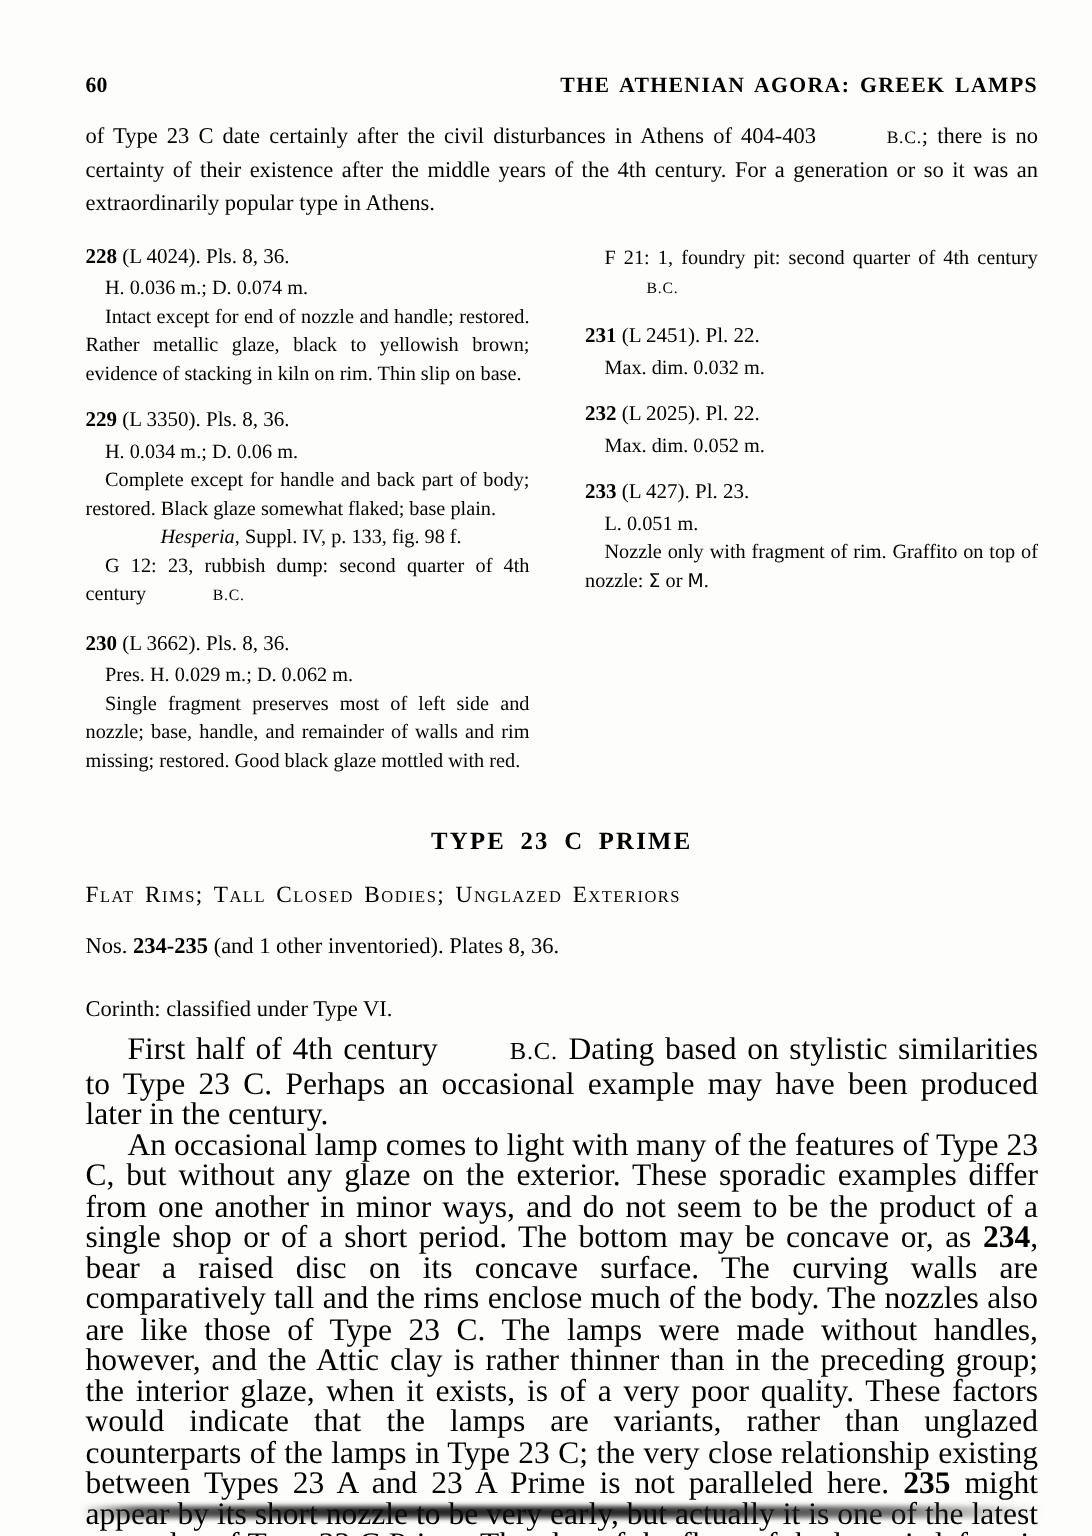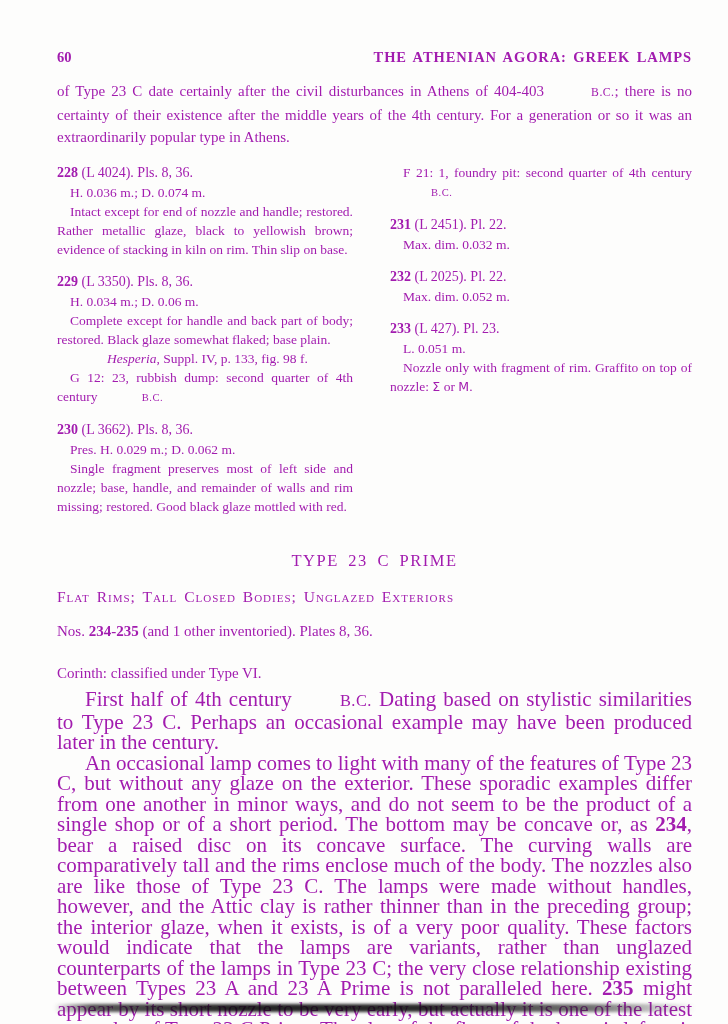--- a/index.html
+++ b/index.html
@@ -9,21 +9,21 @@
     background: #ffffff;
     overflow: hidden;
   }
   .page {
     position: relative;
     width: 728px;
     height: 1024px;
     box-sizing: border-box;
     padding: 48px 36px 0 57px;
     background: #fdfdfc;
-    color: #a21caf;
+    color: #000000;
     font-family: "Liberation Serif", serif;
     overflow: hidden;
   }
   
   .b  { font-weight: bold; }
   .i  { font-style: italic; margin-left: 37px; }
   .sc { font-size: 0.78em; letter-spacing: 0.5px; padding-left: 41px; }
   .g  { font-family: "DejaVu Sans", sans-serif; font-size: 0.93em; }
 
   .header {
@@ -61,21 +61,21 @@
   .entry p { margin: 0; }
   .entry-heading { font-size: 14px; margin-bottom: 1px !important; }
   .entry-dim { padding-left: 13px; }
   .entry-desc { text-indent: 13px; text-align: justify; }
   .entry-ref { text-indent: 13px; text-align: justify; }
 
   .section-title {
     margin: 35px 0 0 0;
     text-align: center;
     font-size: 16.5px;
-    font-weight: normal;
+    font-weight: bold;
     letter-spacing: 1.5px;
     word-spacing: 4px;
   }
   .section-subtitle {
     margin: 17px 0 0 0;
     text-align: left;
     font-variant: small-caps;
     font-size: 15.5px;
     letter-spacing: 1px;
     word-spacing: 2px;

